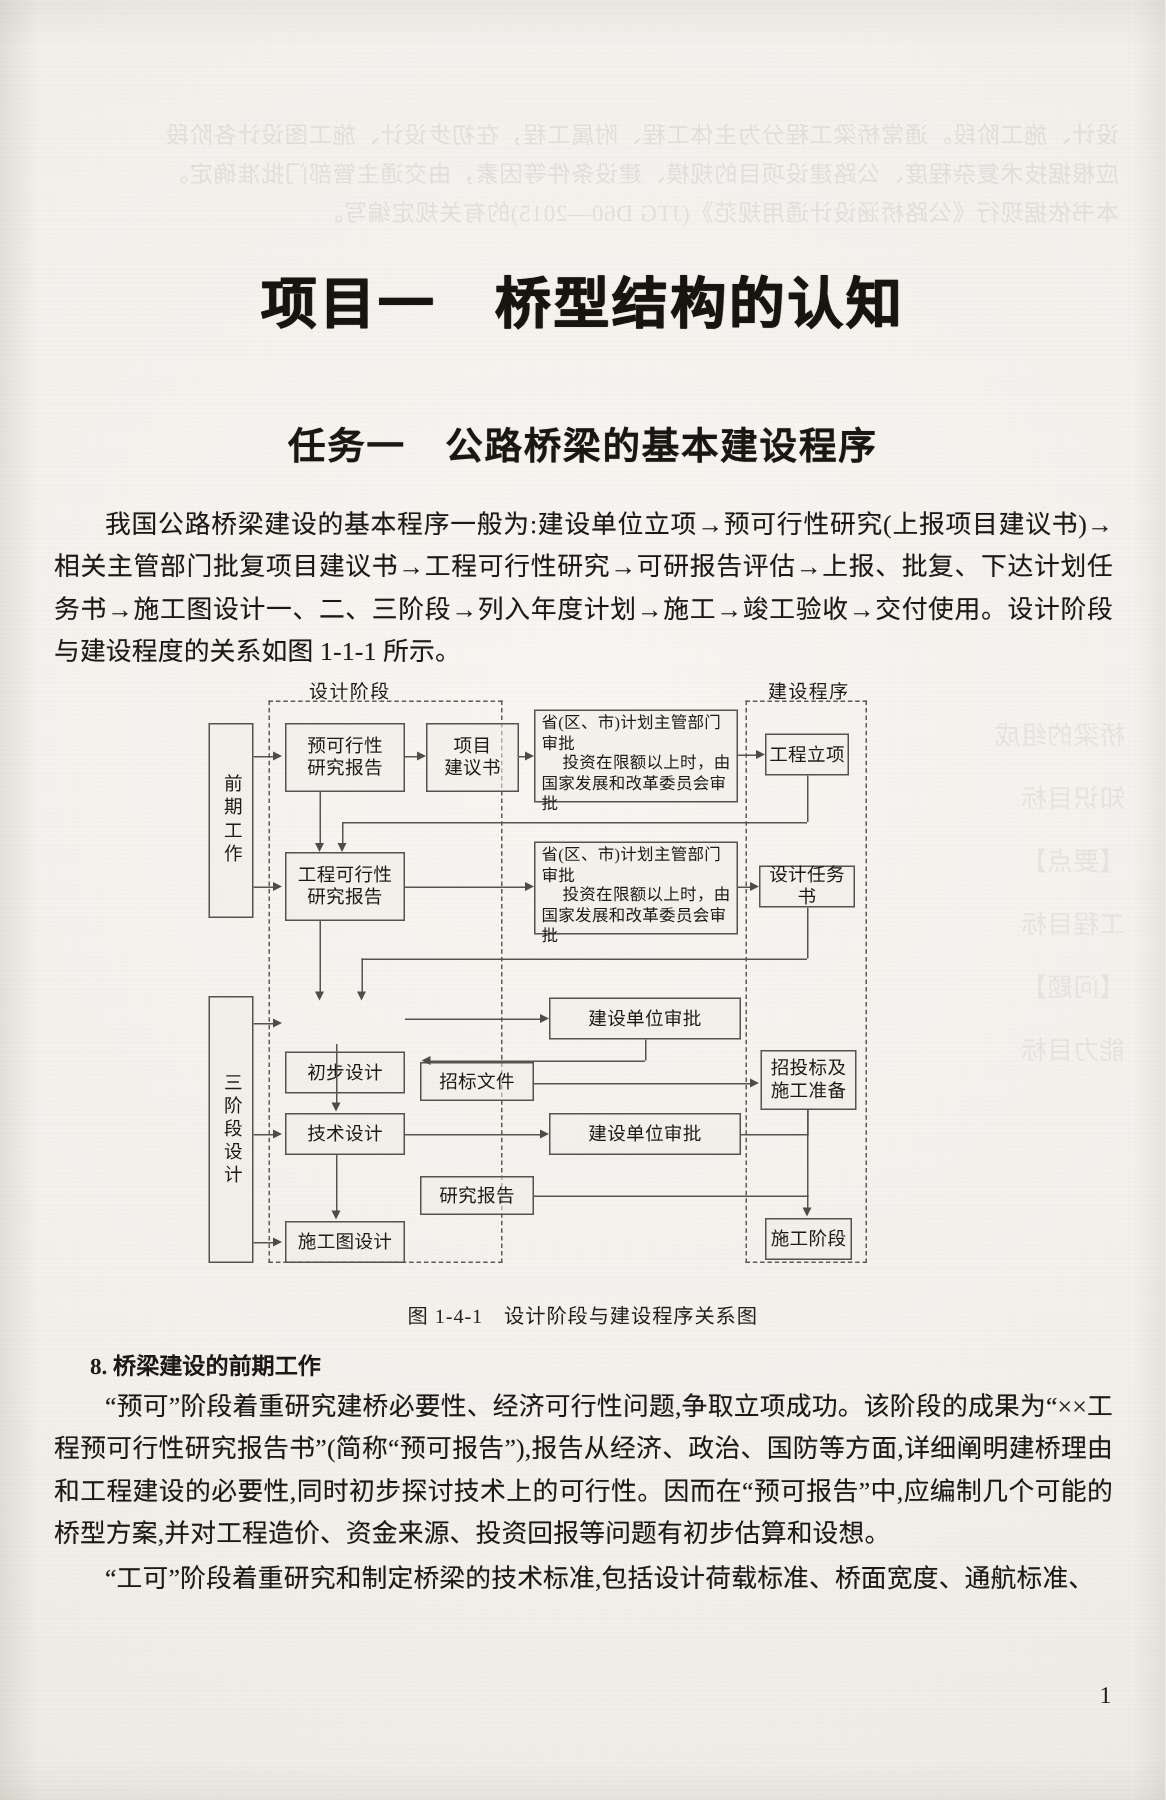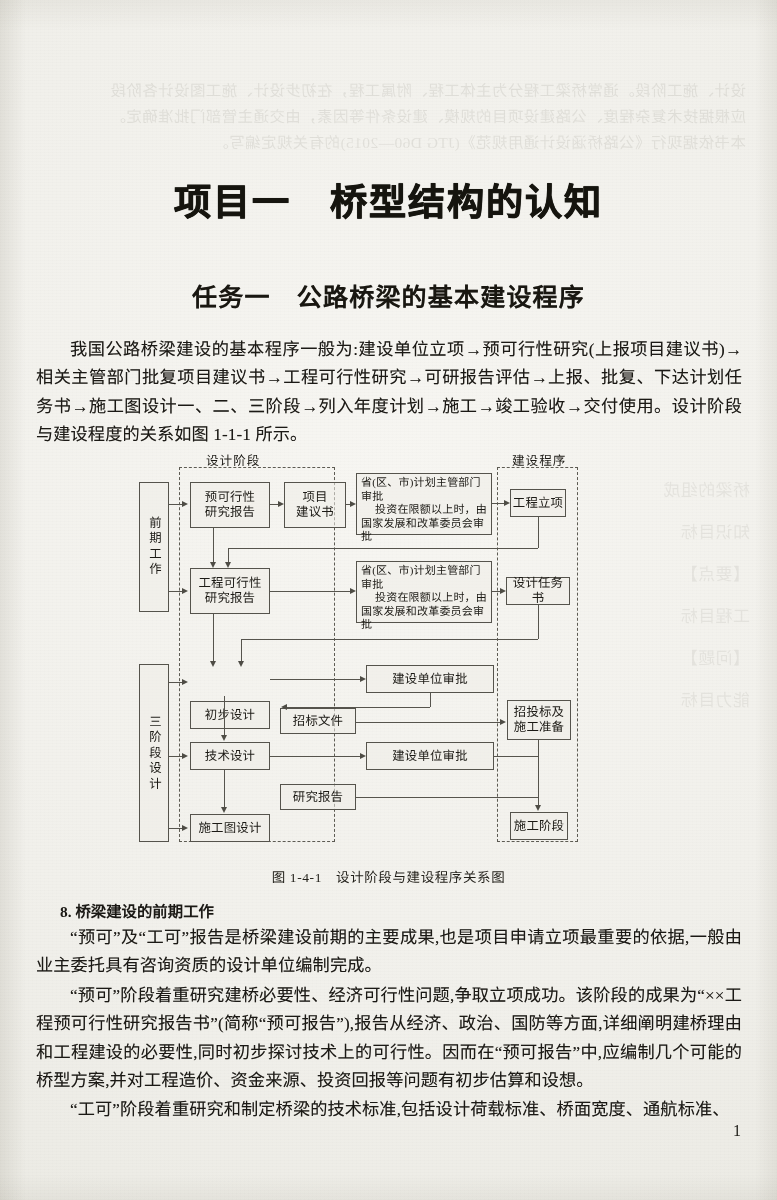--- a/index.html
+++ b/index.html
@@ -302,18 +302,17 @@
   <div class="ln v" style="left:538px;top:740px;height:66px;"></div>
   <div class="ar d" style="left:534.5px;top:805px;"></div>
 
   <div class="fig-caption">
     <span class="cap-num">图 1-4-1</span><span>设计阶段与建设程序关系图</span>
   </div>
 </div>
 
 <div class="body-block" style="top:900px;">
   <p class="small-head">8. 桥梁建设的前期工作</p>
-  <p class="para indent">“预可”及“工可”报告是桥梁建设前期的主要成果,也是项目申请立项最重要的依据,一般由业主委托具有咨询资质的设计单位编制完成。</p>
   <p class="para indent">“预可”阶段着重研究建桥必要性、经济可行性问题,争取立项成功。该阶段的成果为“××工程预可行性研究报告书”(简称“预可报告”),报告从经济、政治、国防等方面,详细阐明建桥理由和工程建设的必要性,同时初步探讨技术上的可行性。因而在“预可报告”中,应编制几个可能的桥型方案,并对工程造价、资金来源、投资回报等问题有初步估算和设想。</p>
   <p class="para indent">“工可”阶段着重研究和制定桥梁的技术标准,包括设计荷载标准、桥面宽度、通航标准、</p>
 </div>
 
 <div class="page-num">1</div>
 
 </body></html>

